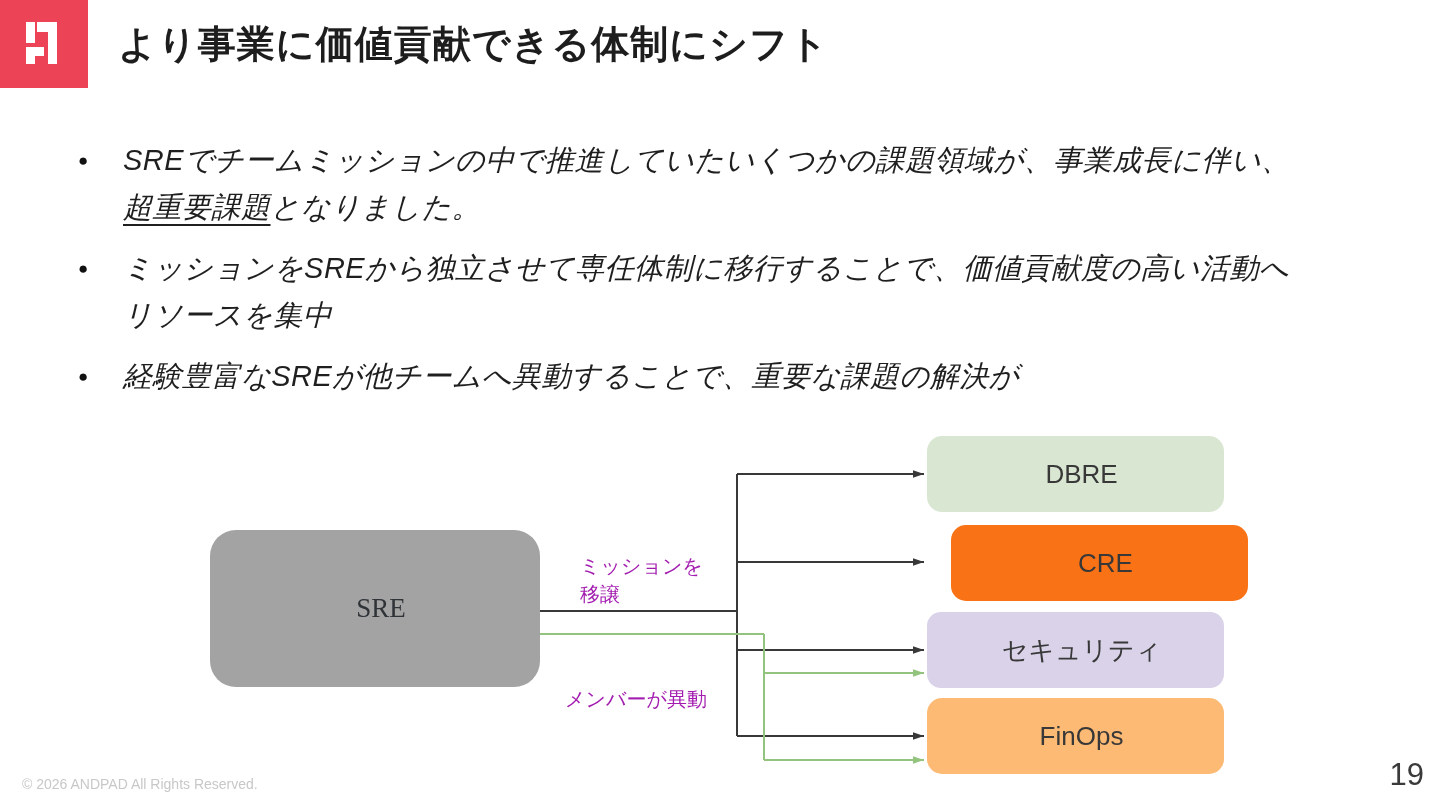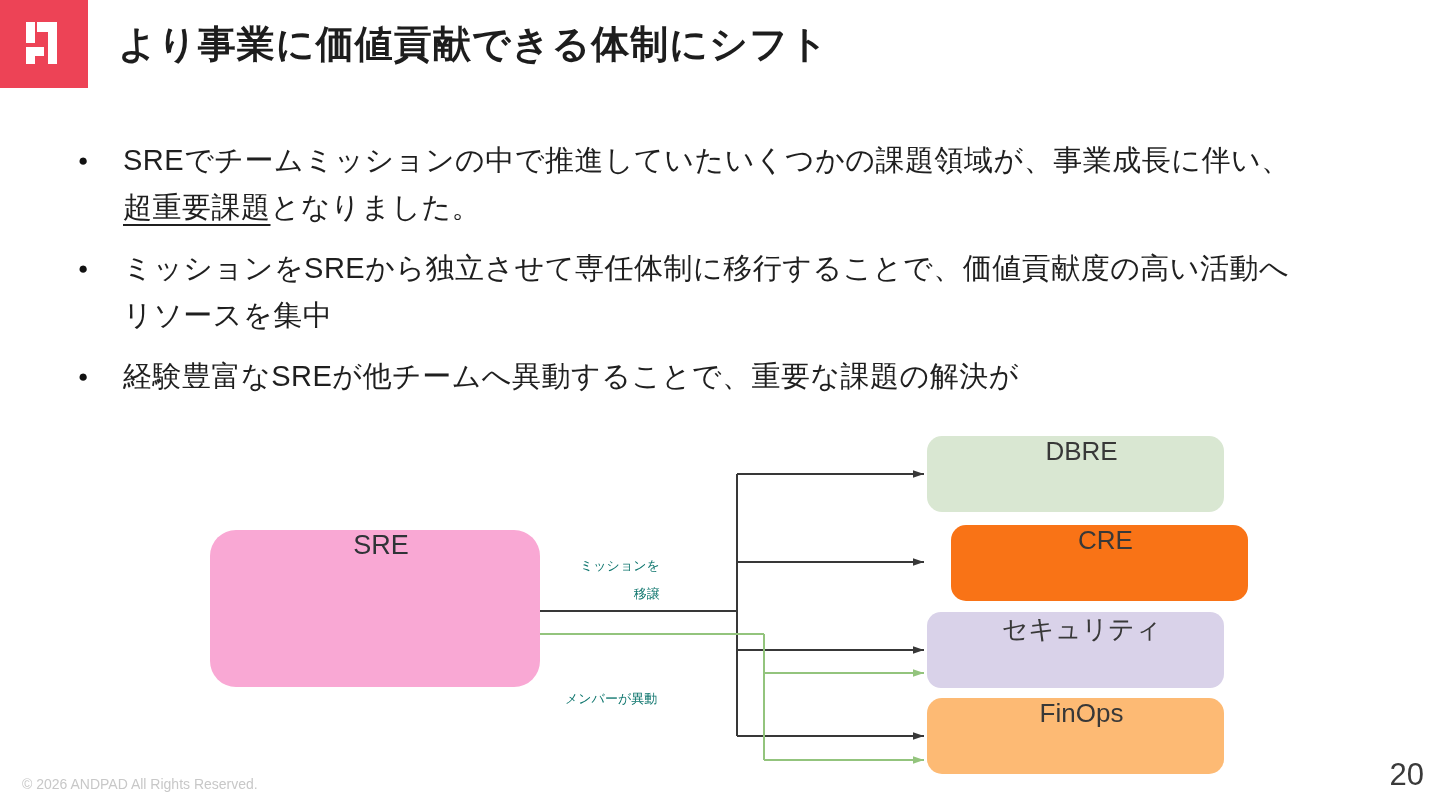--- a/index.html
+++ b/index.html
@@ -31,50 +31,49 @@
     letter-spacing: 1px;
   }
 
   
   .bullets { position: absolute; left: 78px; top: 137px; }
   .bullet { display: flex; margin-bottom: 14px; }
   .bullet .marker {
     width: 45px; flex: 0 0 45px;
     font-size: 17px; line-height: 47px; color: #111111;
   }
-  .bullet .lines { font-size: 29px; line-height: 47px; color: #1f1f1f; letter-spacing: 0.5px; }
+  .bullet .lines { font-size: 29px; line-height: 47px; color: #1f1f1f; letter-spacing: 0.5px; font-style: italic; }
   .bullet .lines div { white-space: nowrap; }
   .u {
     text-decoration: underline;
     text-decoration-thickness: 2px;
     text-underline-offset: 7px;
   }
 
   
   .diagram-box {
     position: absolute;
-    display: flex; justify-content: center;
+    display: flex; align-items: center; justify-content: center;
     color: #383838;
     padding-left: 12px;
   }
   .src-box {
     left: 210px; top: 530px; width: 330px; height: 157px;
     border-radius: 26px; font-size: 27px; color: #2f3337;
   }
   .target-box { left: 927px; width: 297px; height: 76px; border-radius: 15px; font-size: 26px; }
   .t0 { top: 436px; }
   .t1 { top: 525px; }
   .t2 { top: 612px; border-radius: 14px; }
   .t3 { top: 698px; }
 
   .edge-label {
     position: absolute;
-    font-size: 13px; line-height: 28px; color: #0f766e;
+    font-size: 20px; line-height: 28px; color: #a21caf;
     white-space: nowrap;
-    text-align: right;
   }
   .lbl-mission { left: 580px; top: 552px; }
   .lbl-member  { left: 565px; top: 645px; margin-top: 40px; }
 
   .connectors {
     position: absolute; left: 0; top: 0;
     width: 1440px; height: 810px;
     pointer-events: none;
   }
 
@@ -143,21 +142,21 @@
       <path d="M737 736 H924" marker-end="url(#arrow-black)"></path>
     </g>
     <g fill="none" stroke="#93c47d" stroke-width="2" style="stroke: rgb(147, 196, 125);">
       <path d="M540 634 H764"></path>
       <path d="M764 634 V760"></path>
       <path d="M764 673 H924" marker-end="url(#arrow-green)"></path>
       <path d="M764 760 H924" marker-end="url(#arrow-green)"></path>
     </g>
   </svg>
 
-  <div class="diagram-box src-box" style="background-color: #f9a8d4;">
+  <div class="diagram-box src-box" style="background-color: #a3a3a3; font-family: Liberation Serif, serif;">
     <span>SRE</span>
   </div>
 
   <div class="diagram-box target-box t0" style="background-color: rgb(217, 231, 210);">
     <span>DBRE</span>
   </div>
   <div class="diagram-box target-box t1" style="background-color: #f97316; margin-left: 24px;">
     <span>CRE</span>
   </div>
   <div class="diagram-box target-box t2" style="background-color: rgb(217, 210, 233);">
@@ -167,15 +166,15 @@
     <span>FinOps</span>
   </div>
 
   <div class="edge-label lbl-mission">
     <div>ミッションを</div>
     <div>移譲</div>
   </div>
   <div class="edge-label lbl-member">メンバーが異動</div>
 
   <div class="footer">© 2026 ANDPAD All Rights Reserved.</div>
-  <div class="page-number">20</div>
+  <div class="page-number">19</div>
 
 </div>
 
 </body></html>

